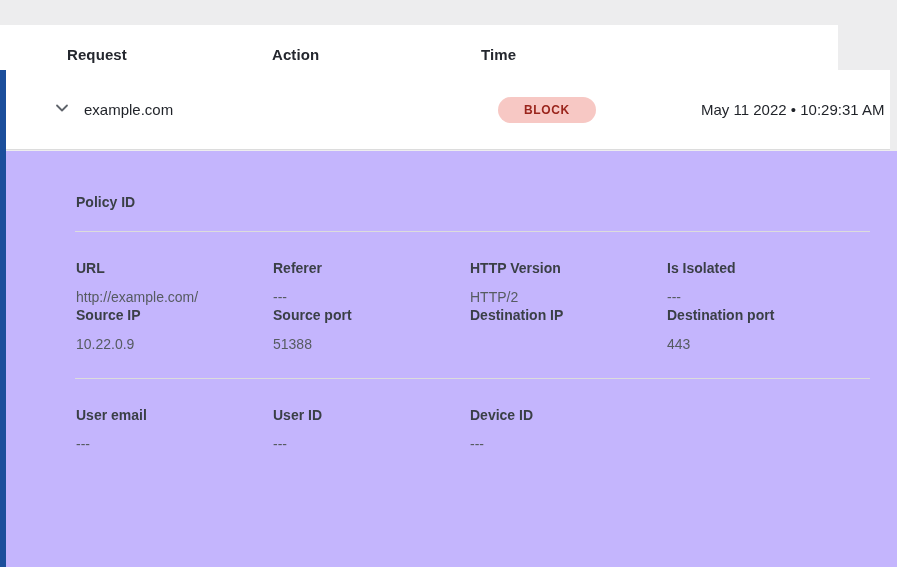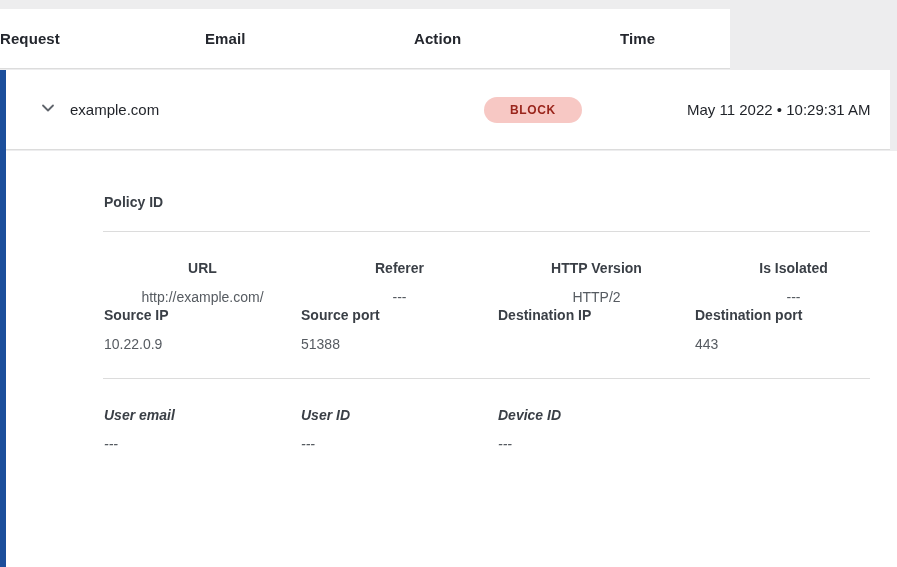--- a/index.html
+++ b/index.html
@@ -7,27 +7,28 @@
   body {
     font-family:"Liberation Sans", sans-serif;
     background:#ededee;
     color:#1f2228;
     position:relative;
   }
   .page { position:absolute; inset:0; }
 
   
   .table-header {
-    position:absolute; top:9px; left:0;
-    width:730px; height:60px;
+    position:absolute; top:25px; left:0;
+    width:838px; height:60px;
     background:#ffffff;
     border-bottom:1px solid #dcdcdc;
     display:grid;
     grid-template-columns:205px 209px 206px 1fr;
     align-items:center;
+    padding-left:67px;
   }
   .col-header {
     font-size:15px; font-weight:bold; color:#24272e; letter-spacing:.1px;
   }
 
   
   .accent-bar {
     position:absolute; left:0; top:70px; bottom:0; width:6px;
     background:var(--accent-blue, #1b4e9b);
     z-index:6;
@@ -35,21 +36,21 @@
 
   
   .log-row {
     position:absolute; top:70px; left:0;
     width:890px; height:80px;
     background:#ffffff;
     border-bottom:1px solid #dcdcdc;
     display:grid;
     grid-template-columns:30px 202px 212px 203px 1fr;
     align-items:center;
-    padding-left:40px;
+    padding-left:54px;
     cursor:pointer;
   }
   .chevron-cell { display:flex; align-items:center; }
   .request-text { font-size:15px; color:#1f2228; }
   .action-cell { display:flex;align-items:center; }
   .badge {
     display:inline-block;
     background:var(--badge-bg, #f7c8c4);
     color:var(--badge-text, #9a251c);
     font-size:12px; font-weight:bold; letter-spacing:.6px;
@@ -57,24 +58,23 @@
     border-radius:999px;
   }
   .time-cell {
     font-size:15px; color:#1f2228;
     line-height:24px; width:190px;
   }
 
   
   .details-panel {
     position:absolute; top:151px; left:0; right:0; bottom:0;
-    background:#ffffff;
+    background:#c4b5fd;
     padding-top:42px;
     overflow:hidden;
-    padding-left:28px;
   }
   .policy-section { margin-left:76px; }
   .policy-label {
     font-size:14px; font-weight:bold; color:#3a3f46; line-height:18px;
   }
   .policy-link {
     display:block;
     margin-top:10px;
     max-width:196px;
     font-size:14px; line-height:21px;
@@ -86,39 +86,38 @@
     border:none;
     border-top:1px solid #dcdcdc;
     margin:20px 27px 0 75px;
   }
   .divider.d2 { margin-top:25px; }
   .fields-row {
     display:grid;
     grid-template-columns:repeat(4, 197px);
     margin-left:76px;
   }
-  .fields-row.r1 { margin-top:27px;text-align:center; }
+  .fields-row.r1 { margin-top:27px; }
   .fields-row.r2 { }
-  .fields-row.r3 { margin-top:27px;font-style:italic; }
+  .fields-row.r3 { margin-top:27px; }
   .field-label {
     font-size:14px; font-weight:bold; color:#3a3f46; line-height:18px;
     margin-bottom:11px;
   }
   .field-value {
     font-size:14px; color:#565b61; line-height:18px;
   }
 </style>
 </head>
 <body>
 
 <div class="page">
 
   <div class="table-header">
     <div class="col-header">Request</div>
-    <div class="col-header">Email</div>
     <div class="col-header">Action</div>
     <div class="col-header">Time</div>
   </div>
 
   <div class="accent-bar"></div>
 
   <div class="log-row">
     <div class="chevron-cell">
       <span>
         <svg width="16" height="16" viewBox="0 0 16 16">

